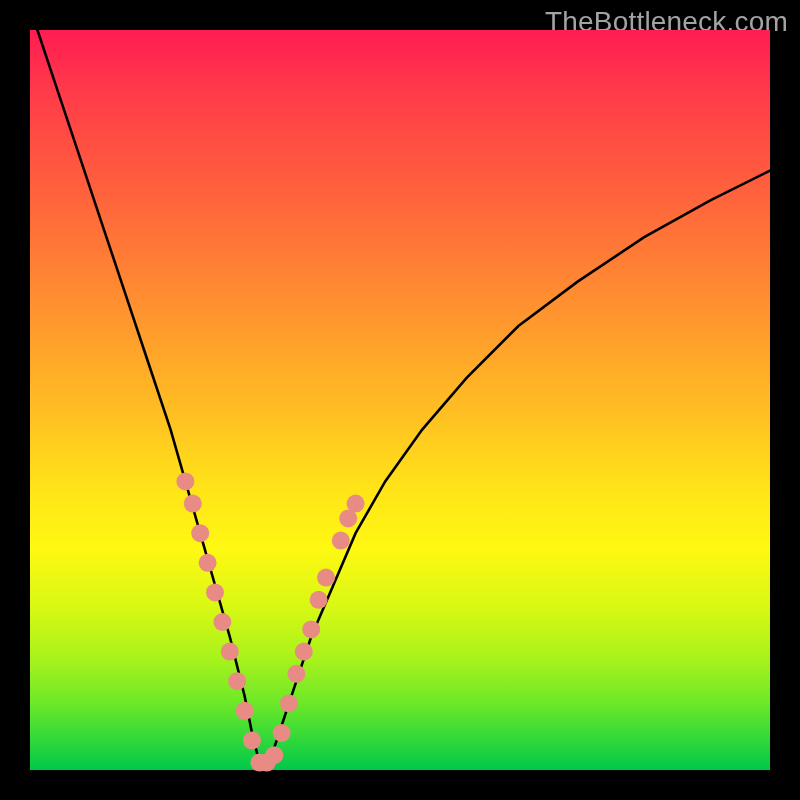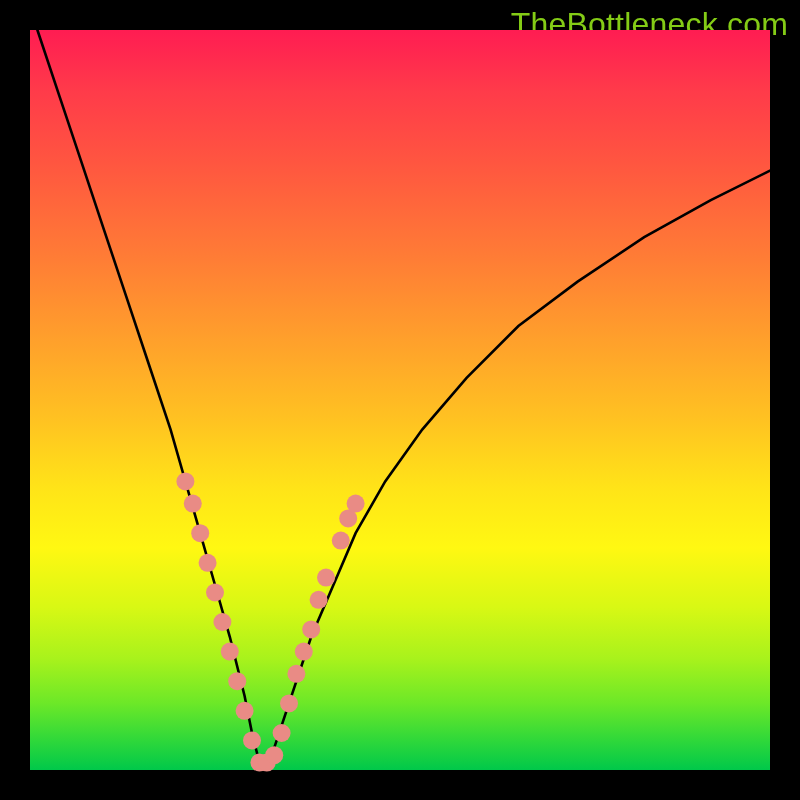--- a/index.html
+++ b/index.html
@@ -14,22 +14,22 @@
   .stage {
     position: relative;
     width: 800px;
     height: 800px;
     background: #000;
   }
   .watermark {
     position: absolute;
     top: 6px;
     right: 12px;
-    color: #84cc16;
-    font-size: 32px;
+    color: #a3a3a3;
+    font-size: 28px;
     font-weight: 500;
     letter-spacing: 0.2px;
     user-select: none;
   }
   .plot-area {
     position: absolute;
     left: 30px;
     top: 30px;
     width: 740px;
     height: 740px;

